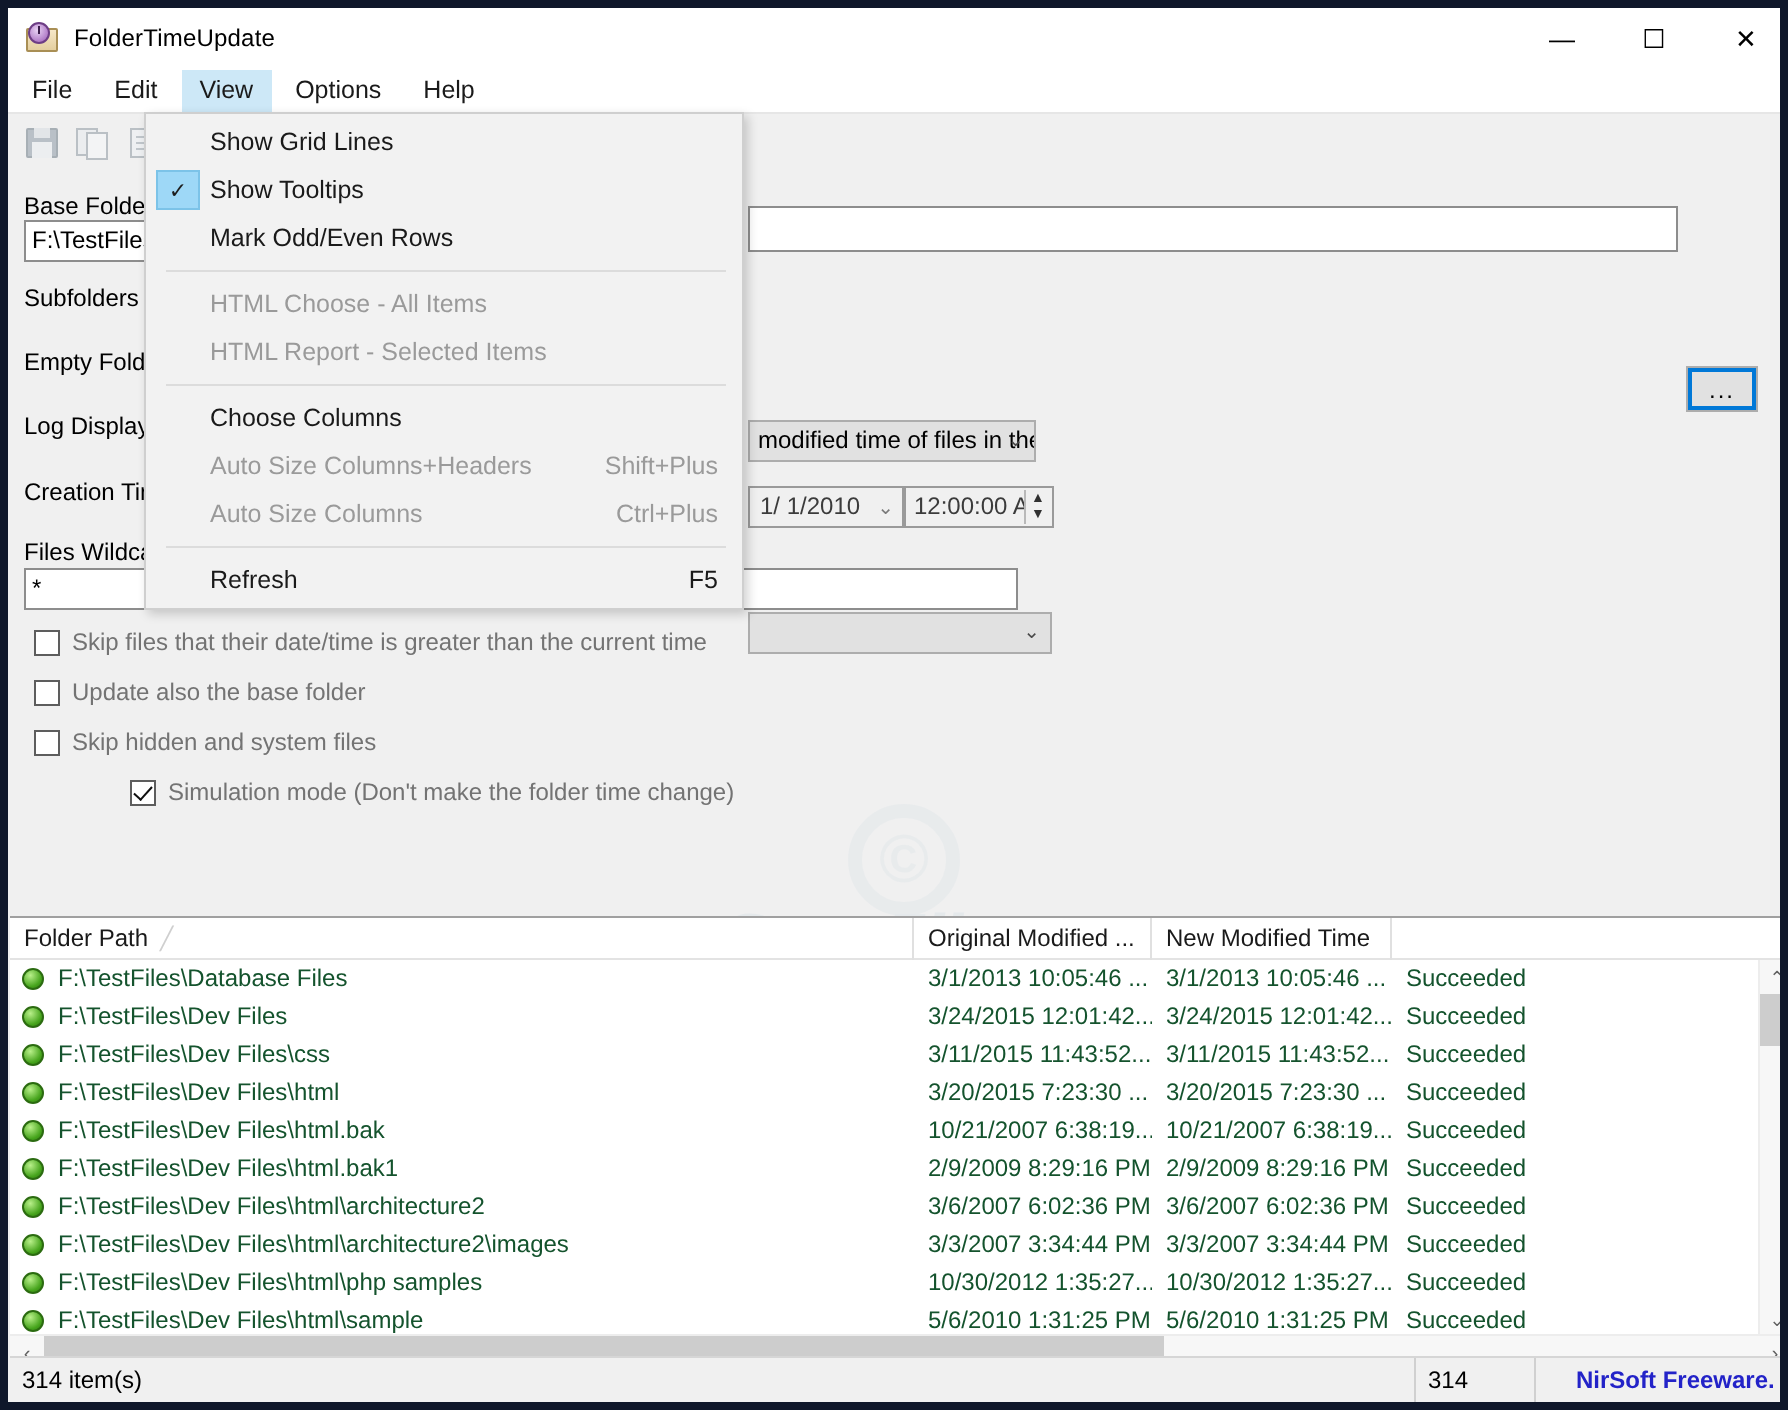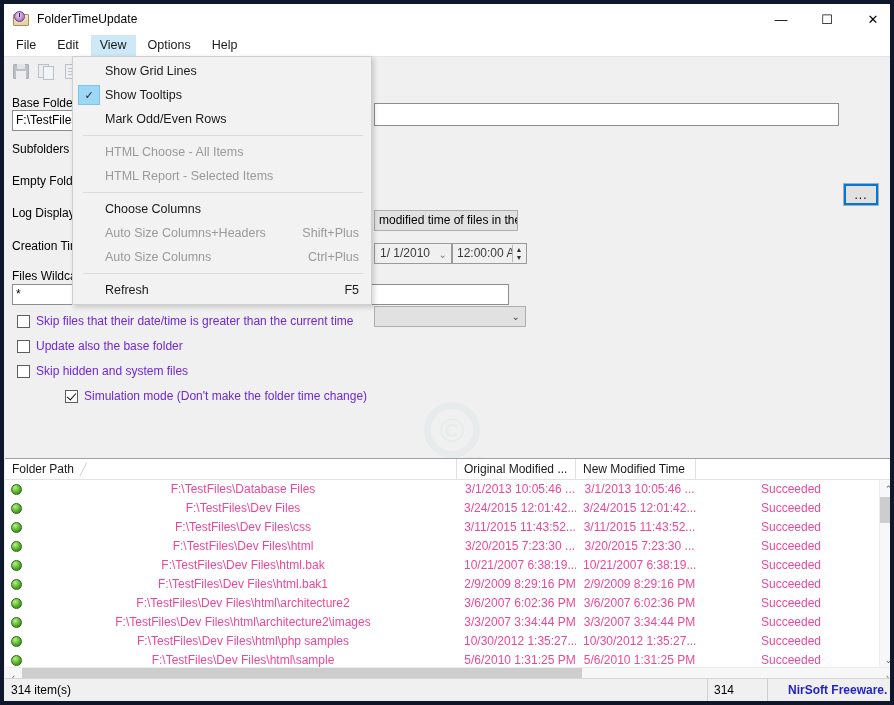--- a/index.html
+++ b/index.html
@@ -165,21 +165,21 @@
   .cbrow { position: absolute; display: flex; align-items: center; gap: 6px; }
   .cbox {
     width: 13px; height: 13px; background: #fff; border: 1px solid #5d5d5d;
     position: relative; flex: none;
   }
   .cbox.checked::after {
     content: ""; position: absolute; left: 3px; top: 0px;
     width: 4px; height: 8px; border: solid #0f0f0f;
     border-width: 0 1.6px 1.6px 0; transform: rotate(42deg);
   }
-  .cblabel { font-size: 12px; color: #6d28d9; white-space: nowrap; }
+  .cblabel { font-size: 12px; color: #737373; white-space: nowrap; }
 
   
   #watermark {
     position: absolute; left: 358px; top: 318px;
     width: 220px; height: 100px; pointer-events: none;
     opacity: .5;
   }
   #watermark .c {
     position: absolute; left: 62px; top: 0px; width: 56px; height: 56px;
     border: 7px solid #e2e7ea; border-radius: 50%;
@@ -225,23 +225,22 @@
   .lv-col .sortmark {
     position: absolute; left: 75px; top: 4px; color: #cfcfcf; font-size: 11px;
   }
   #lv-rows {
     position: absolute; left: 0; top: 21px; width: 874px; height: 188px;
     overflow: hidden; background: #fff;
   }
   .lv-row { position: relative; height: 19px; width: 100%; }
   .lv-cell {
     position: absolute; top: 0; height: 19px; line-height: 19px;
-    font-size: 12px; color: #ec4899; white-space: nowrap; overflow: hidden;
+    font-size: 12px; color: #14532d; white-space: nowrap; overflow: hidden;
     padding-left: 7px;
-    text-align: center;
   }
   .lv-cell.path { padding-left: 24px; }
   .dot {
     position: absolute; left: 6px; top: 4px; width: 11px; height: 11px;
     border-radius: 50%;
     background: radial-gradient(circle at 35% 30%, #b9f08a, #46a41c 65%, #2e7a10);
     border: 1px solid #2b6b10;
   }
   
   #vscroll {

